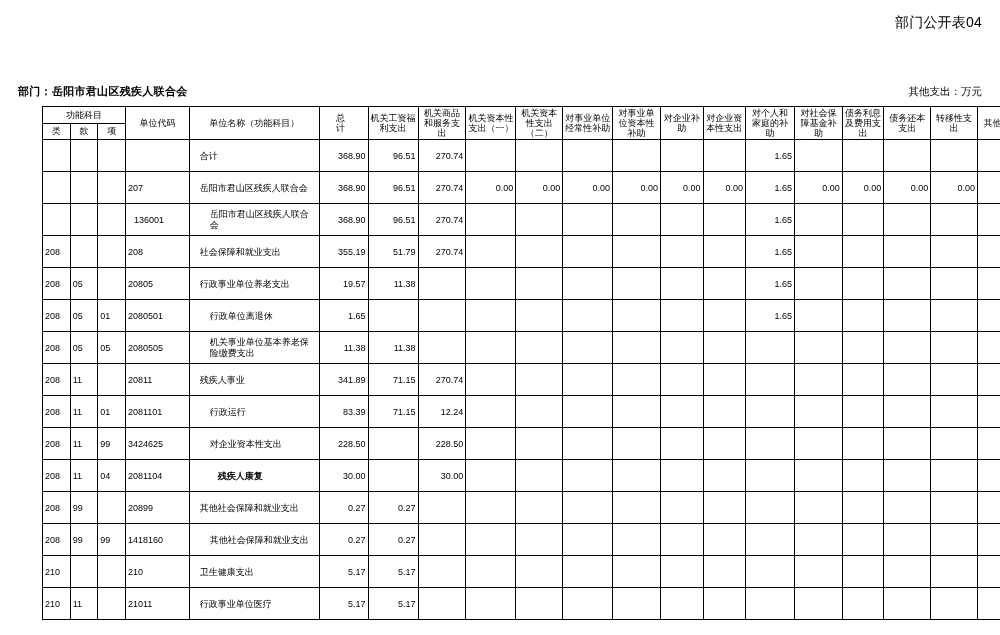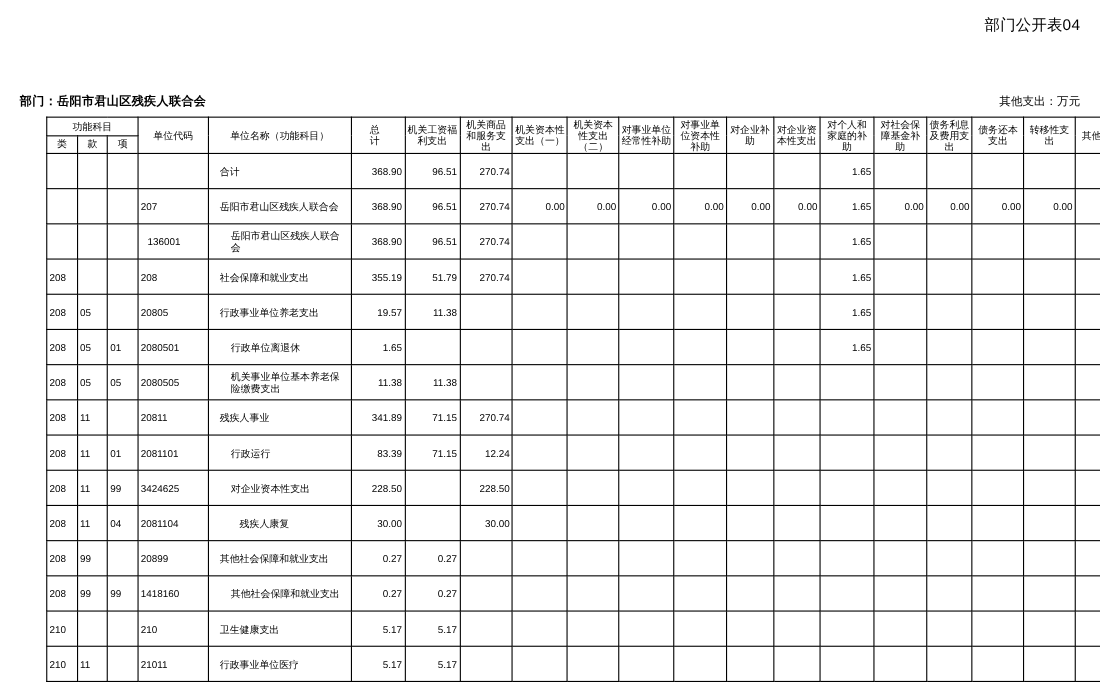--- a/index.html
+++ b/index.html
@@ -96,21 +96,21 @@
     font-size: 9.5px;
   }
   td.code.ind1 { padding-left: 8px; }
   td.name {
     text-align: left;
     font-size: 9.5px;
     padding-left: 4px;
   }
   td.name.i1 { padding-left: 10px; }
   td.name.i2 { padding-left: 20px; }
-  td.name.i3 { padding-left: 28px; }
+  td.name.i3 { padding-left: 28px; font-weight: bold; }
   .r {
     height: 29px;
   }
   .total-hdr {
     letter-spacing: 6px;
     margin-left: 20px;
   }
 </style>
 </head>
 <body>

